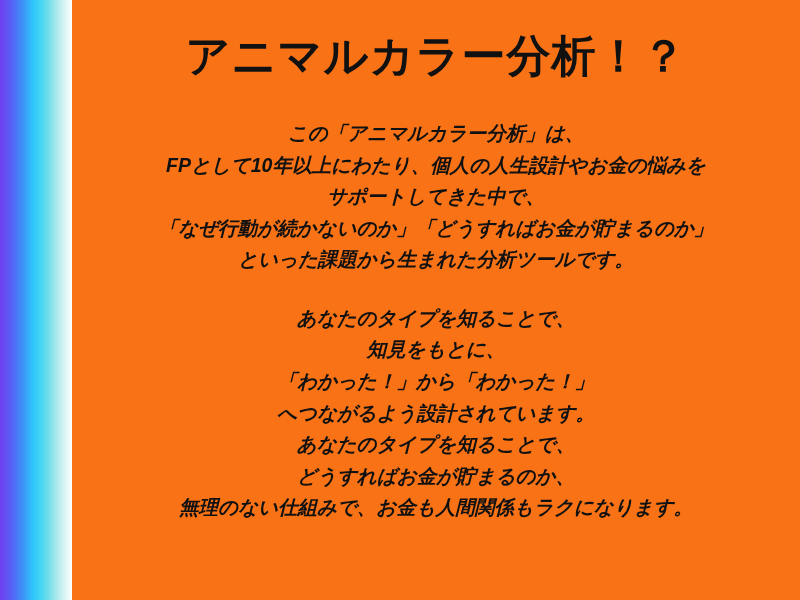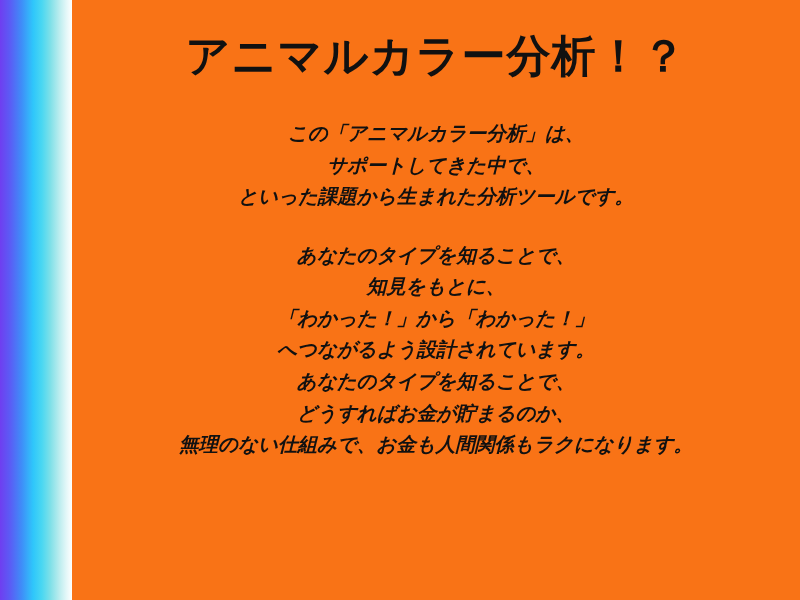--- a/index.html
+++ b/index.html
@@ -89,21 +89,23 @@
   <div class="left-bar"></div>
 
   <div class="content">
 
     <div class="title">アニマルカラー分析！？</div>
 
     <div class="body-text">
 
       <p class="para">
         <span class="line">この「アニマルカラー分析」は、</span>
+        <span class="line">FPとして10年以上にわたり、個人の人生設計やお金の悩みを</span>
         <span class="line">サポートしてきた中で、</span>
+        <span class="line">「なぜ行動が続かないのか」「どうすればお金が貯まるのか」</span>
         <span class="line">といった課題から生まれた分析ツールです。</span>
       </p>
 
       <span class="spacer"></span>
 
       <p class="para">
         <span class="line">あなたのタイプを知ることで、</span>
         <span class="line">知見をもとに、</span>
         <span class="line">「わかった！」から「わかった！」</span>
         <span class="line">へつながるよう設計されています。</span>

